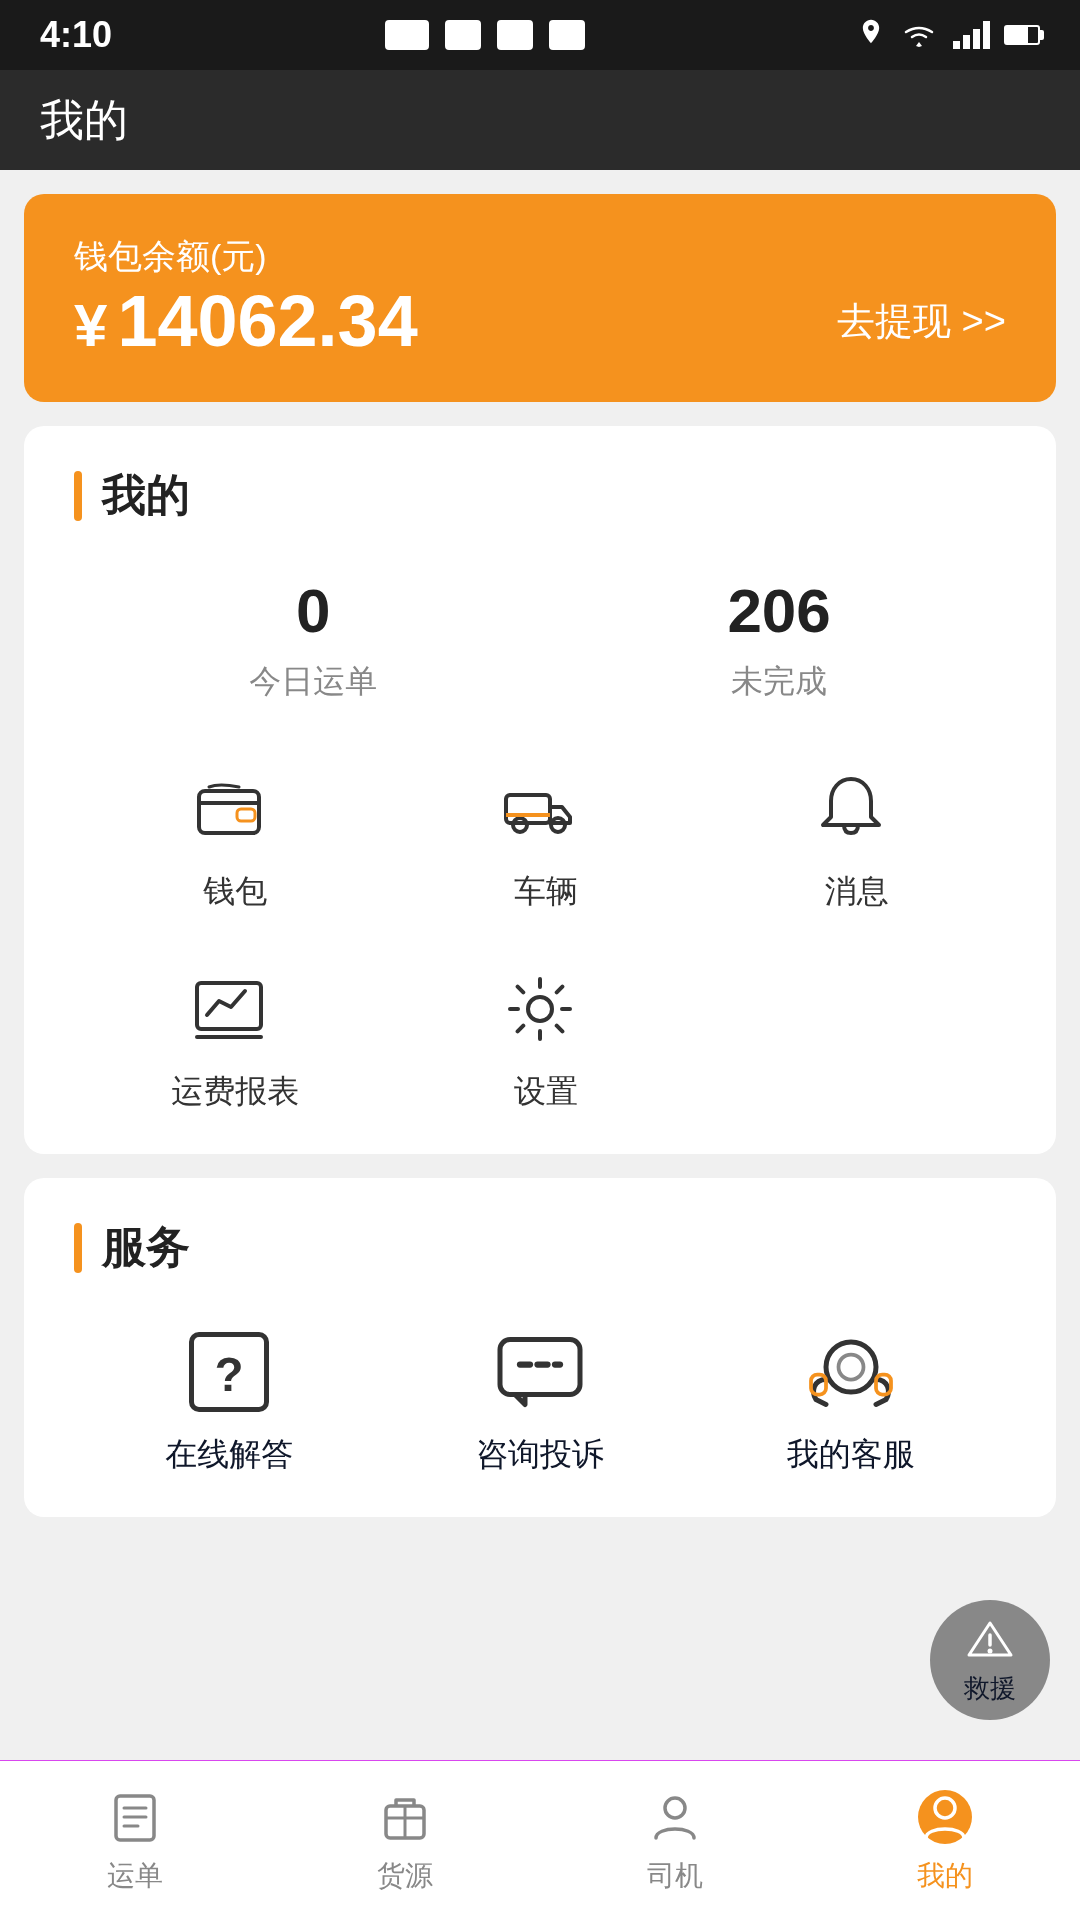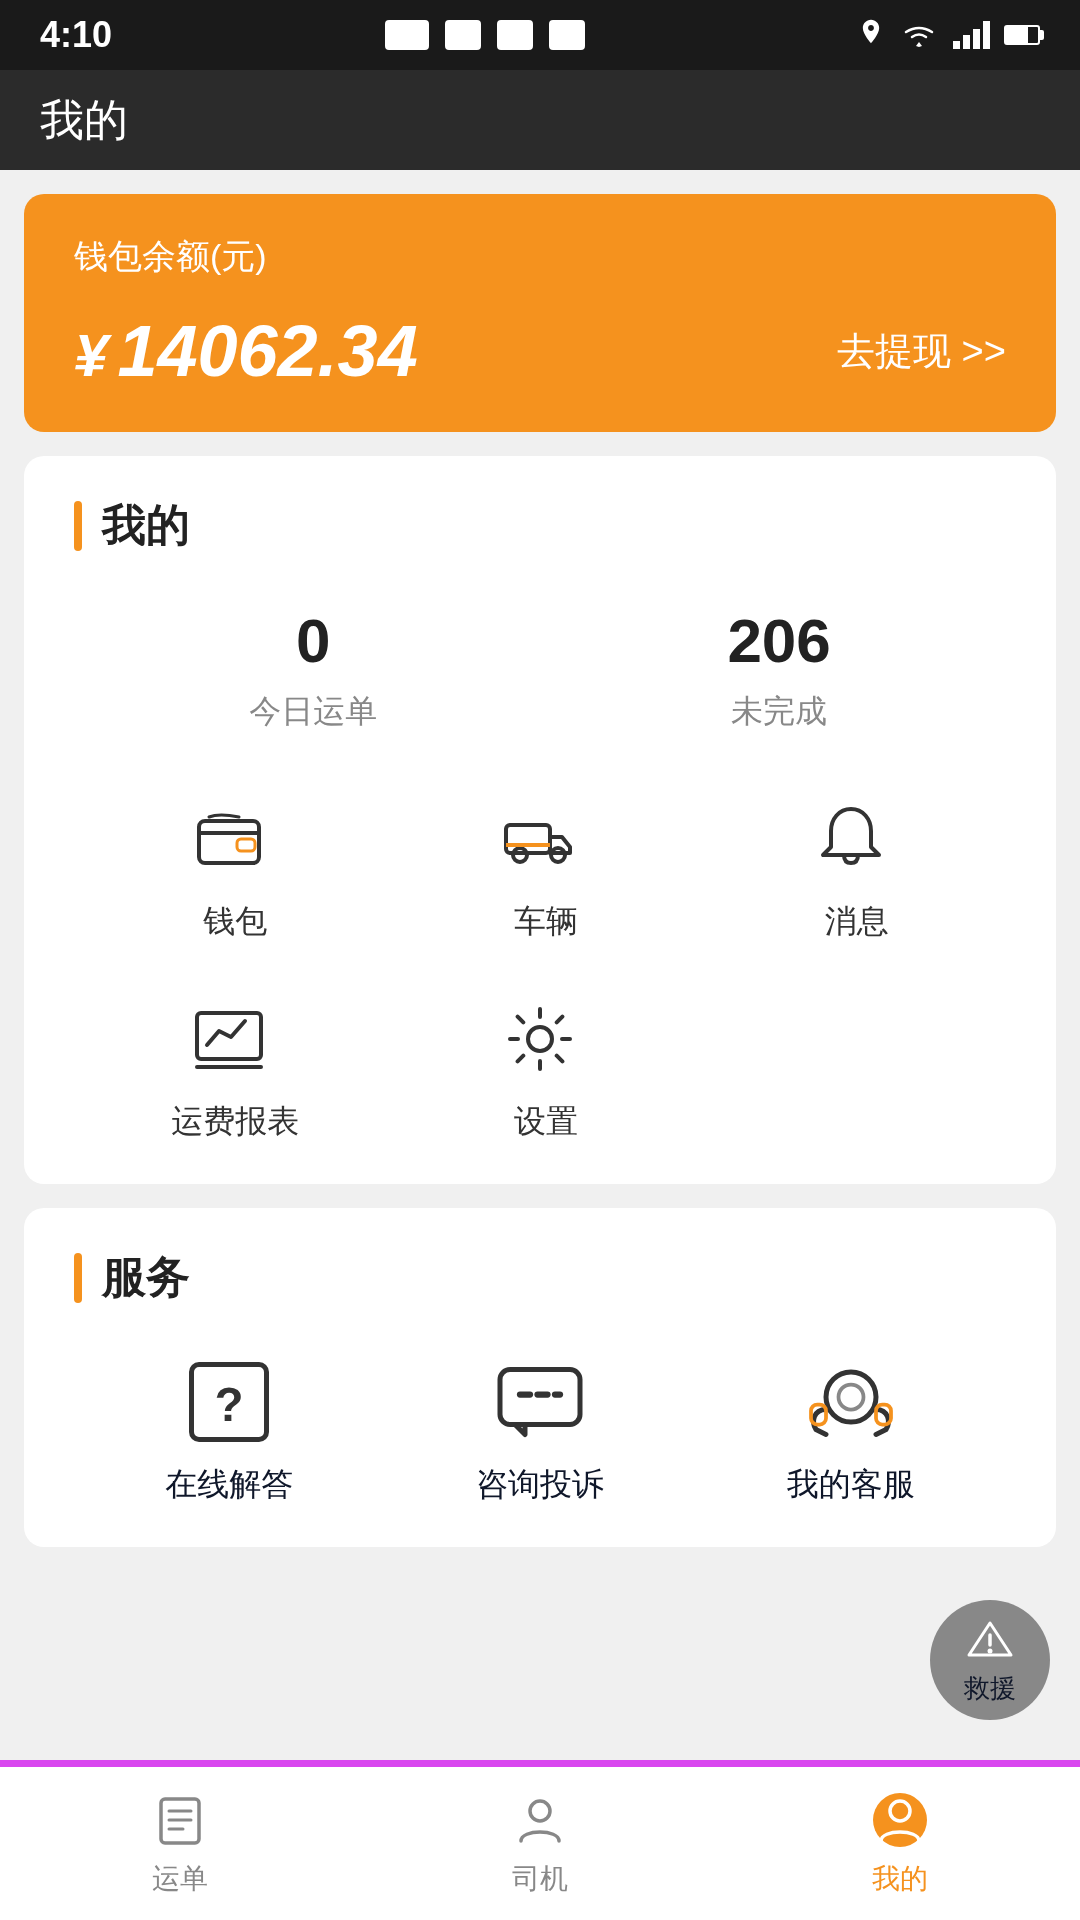--- a/index.html
+++ b/index.html
@@ -100,32 +100,30 @@
     
     .wallet-card {
       background: #F5921E;
       margin: 24px 24px 0 24px;
       border-radius: 20px;
       padding: 40px 50px;
     }
     .wallet-label {
       color: white;
       font-size: 34px;
-      margin-bottom: 30px;
     }
     .wallet-row {
       display: flex;
       align-items: center;
       justify-content: space-between;
     }
     .wallet-amount {
       color: white;
       font-size: 72px;
       font-weight: 700;
-      font-style: italic;
     }
     .wallet-amount .yuan {
       font-size: 60px;
       margin-right: 10px;
     }
     .wallet-withdraw {
       color: white;
       font-size: 38px;
     }
 
@@ -254,21 +252,21 @@
     }
 
     
     .bottom-nav {
       position: fixed;
       bottom: 0;
       left: 0;
       width: 1080px;
       height: 160px;
       background: white;
-      border-top: 7px solid #d946ef;
+      border-top: 1px solid #d946ef;
       display: flex;
       align-items: center;
       justify-content: space-around;
     }
     .nav-item {
       display: flex;
       flex-direction: column;
       align-items: center;
       gap: 10px;
       cursor: pointer;
@@ -495,20 +493,31 @@
       <svg viewBox="0 0 54 54" fill="none" xmlns="http://www.w3.org/2000/svg">
         <rect x="8" y="6" width="38" height="44" rx="4" stroke="#888" stroke-width="3.5"></rect>
         <line x1="16" y1="18" x2="38" y2="18" stroke="#888" stroke-width="3" stroke-linecap="round"></line>
         <line x1="16" y1="27" x2="38" y2="27" stroke="#888" stroke-width="3" stroke-linecap="round"></line>
         <line x1="16" y1="36" x2="30" y2="36" stroke="#888" stroke-width="3" stroke-linecap="round"></line>
       </svg>
     </div>
     <span class="nav-label">运单</span>
   </div>
 
+  <div class="nav-item">
+    <div class="nav-icon">
+      <svg viewBox="0 0 54 54" fill="none" xmlns="http://www.w3.org/2000/svg">
+        <rect x="8" y="16" width="38" height="32" rx="4" stroke="#888" stroke-width="3.5"></rect>
+        <path d="M18 16 L18 10 L36 10 L36 16" stroke="#888" stroke-width="3.5" stroke-linejoin="round"></path>
+        <line x1="8" y1="28" x2="46" y2="28" stroke="#888" stroke-width="3"></line>
+        <line x1="27" y1="16" x2="27" y2="48" stroke="#888" stroke-width="3"></line>
+      </svg>
+    </div>
+    <span class="nav-label">货源</span>
+  </div>
 
   <div class="nav-item">
     <div class="nav-icon">
       <svg viewBox="0 0 54 54" fill="none" xmlns="http://www.w3.org/2000/svg">
         <circle cx="27" cy="18" r="10" stroke="#888" stroke-width="3.5"></circle>
         <path d="M8 48 C8 36 46 36 46 48" stroke="#888" stroke-width="3.5" stroke-linecap="round"></path>
       </svg>
     </div>
     <span class="nav-label">司机</span>
   </div>

